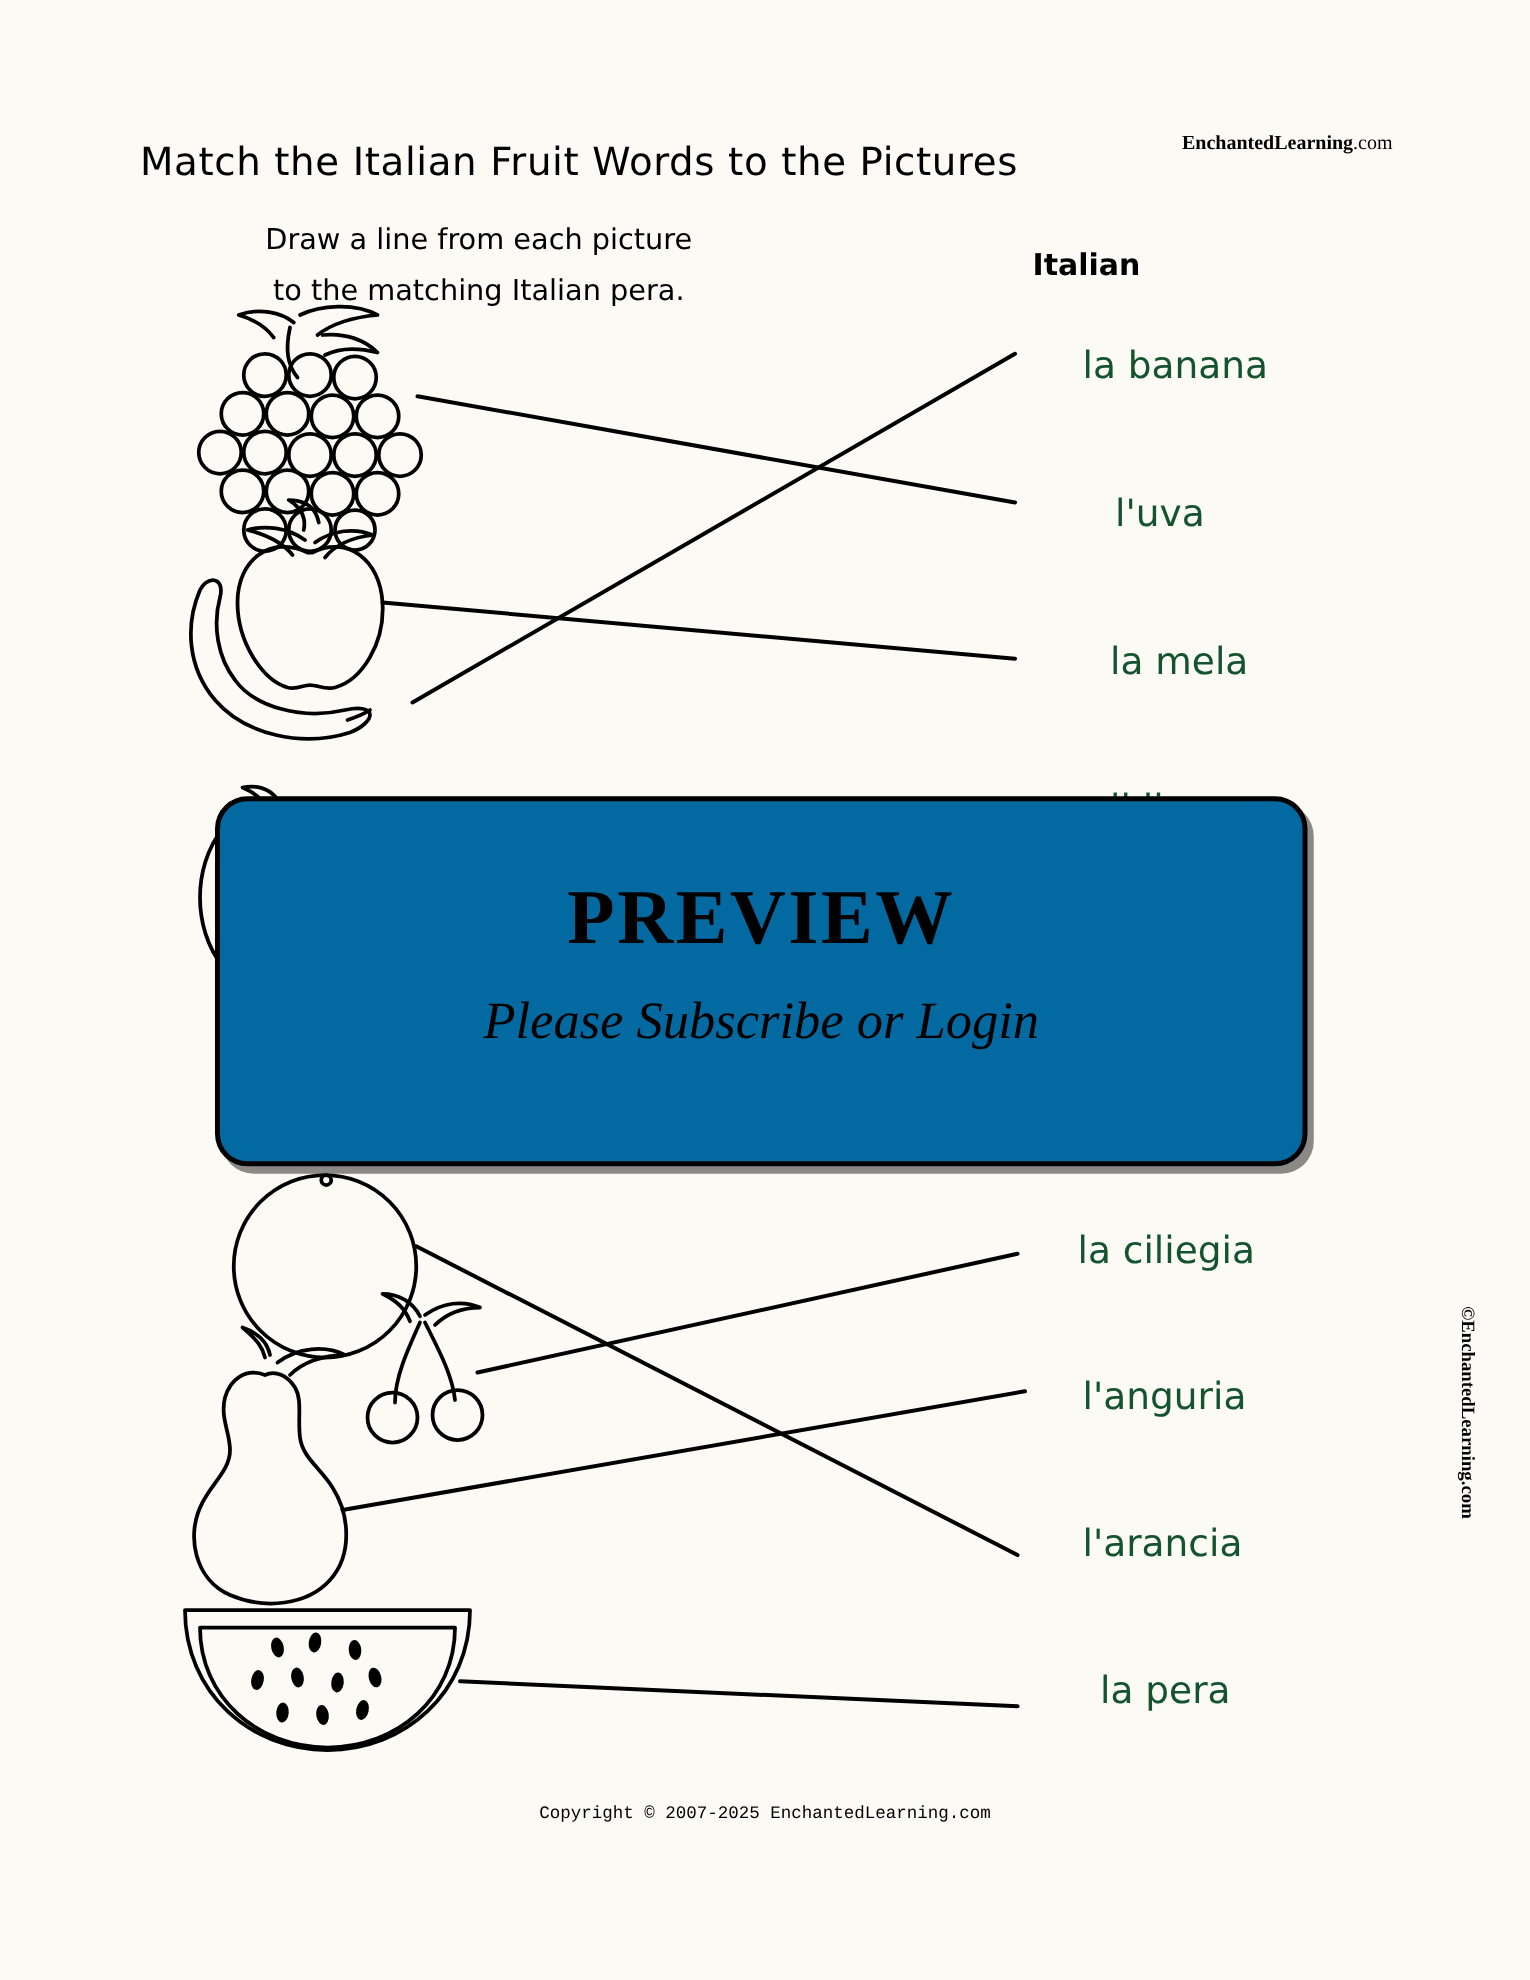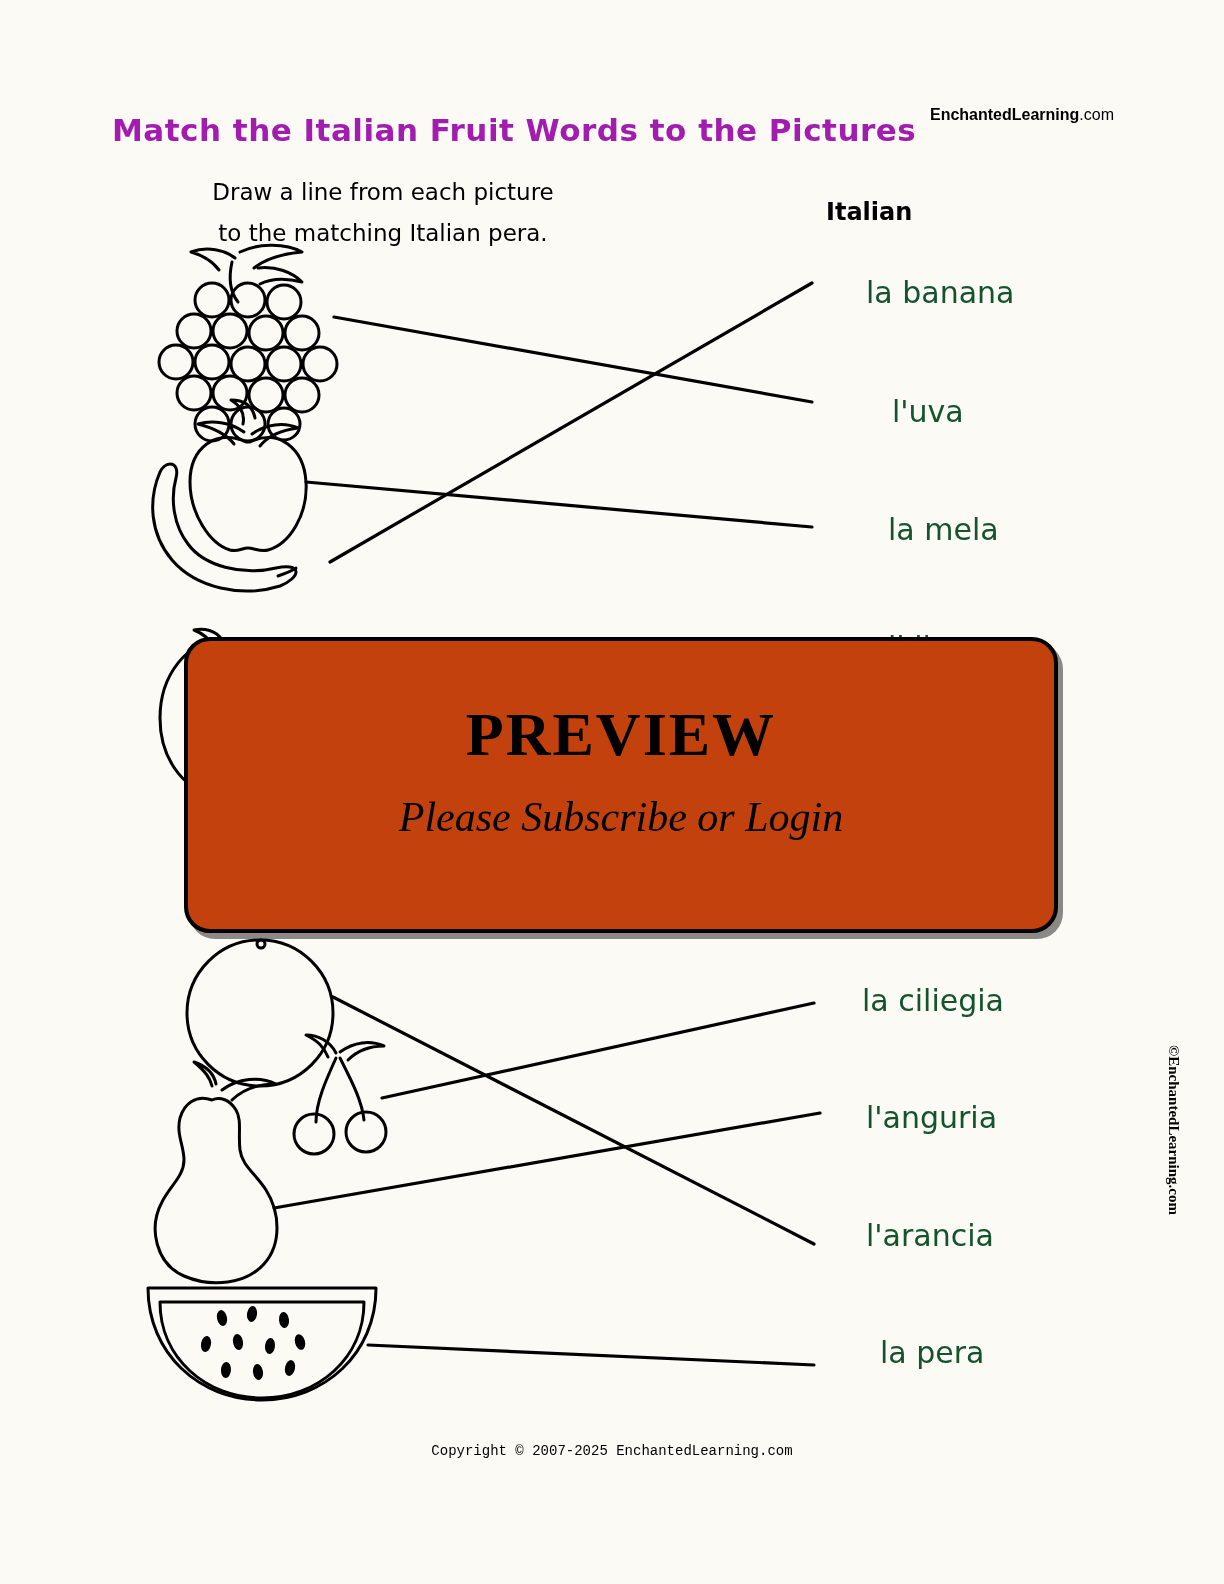--- a/index.html
+++ b/index.html
@@ -19,31 +19,31 @@
     left: 0; top: 0;
     width: 1224px;
     height: 1584px;
   }
   
   .title {
     position: absolute;
     left: 112px;
     top: 112px;
     font-family: "DejaVu Sans", sans-serif;
-    font-weight: bold;
+    font-weight: normal;
     font-size: 31px;
     letter-spacing: 0.5px;
-    color: #a21caf;
+    color: #000000;
     white-space: nowrap;
   }
   .brand-top {
     position: absolute;
     right: 110px;
     top: 106px;
-    font-family: Liberation Sans, sans-serif;
+    font-family: Liberation Serif, serif;
     font-size: 16px;
     font-weight: bold;
     color: #000;
   }
   .brand-top .tail { font-weight: normal; }
   .instructions {
     position: absolute;
     left: 168px;
     top: 172px;
     width: 430px;
@@ -67,25 +67,25 @@
   .word {
     position: absolute;
     font-family: "DejaVu Sans", sans-serif;
     font-size: 30px;
     color: #14532d;
     white-space: nowrap;
   }
   
   .preview-box {
     position: absolute;
-    left: 184px;
+    left: 172px;
     top: 637px;
     width: 866px;
     height: 288px;
-    background: #c2410c;
+    background: #0369a1;
     border: 4px solid #000;
     border-radius: 26px;
     box-shadow: 5px 6px 0 rgba(0,0,0,0.45);
     z-index: 40;
   }
   .preview-title {
     position: absolute;
     left: 0;
     top: 58px;
     width: 100%;

